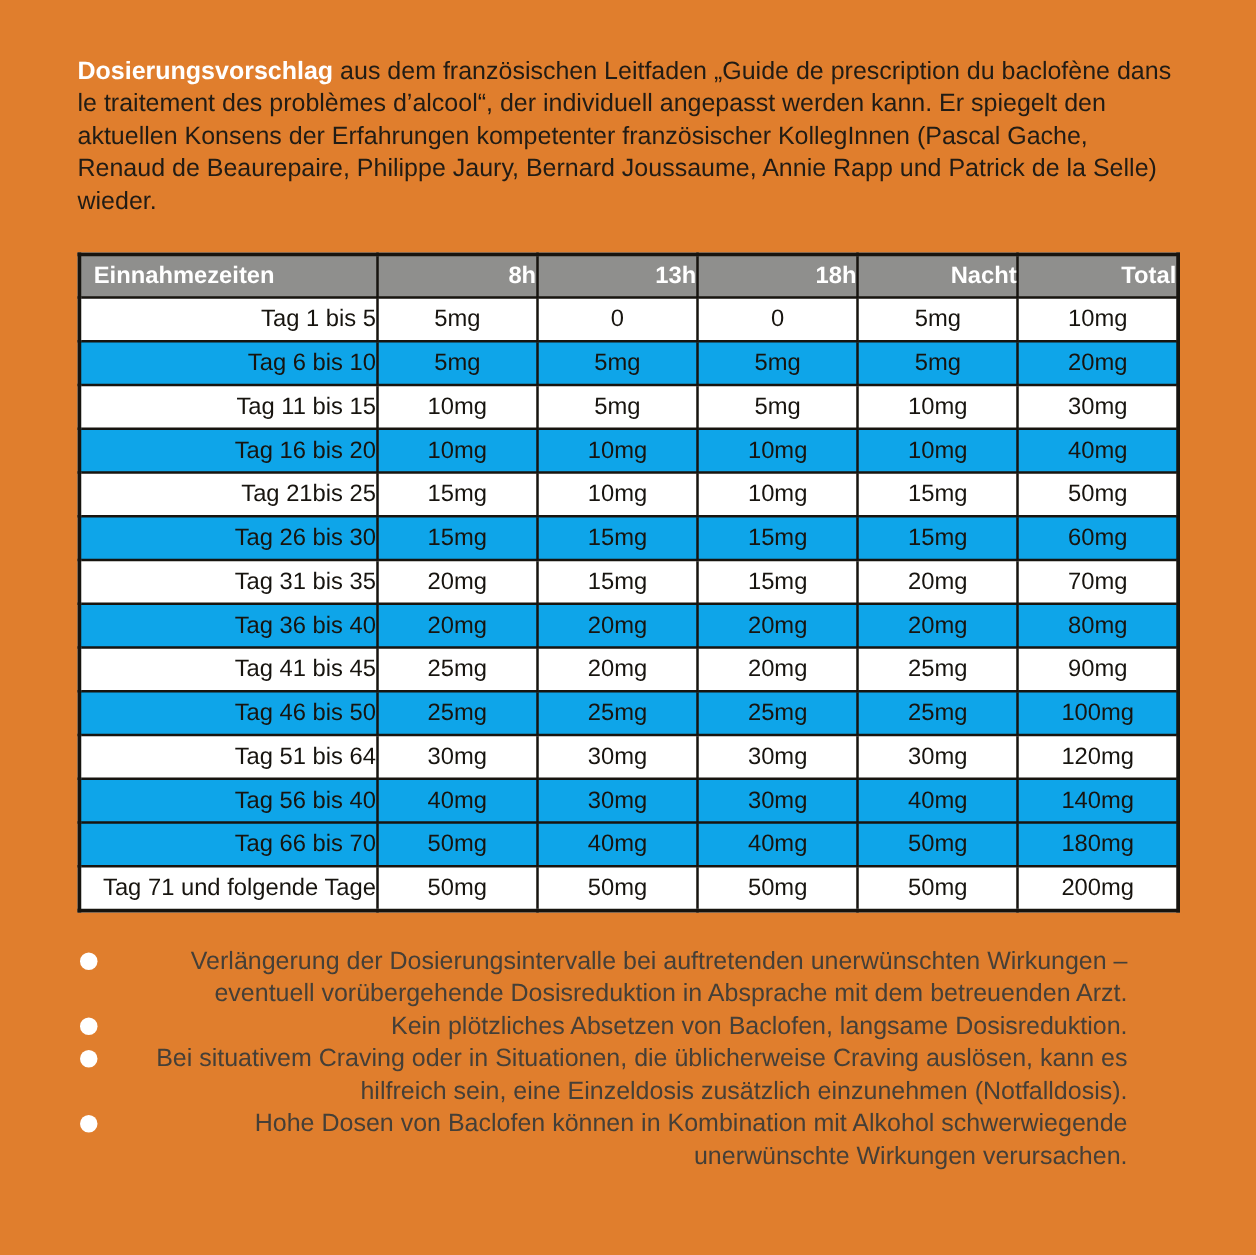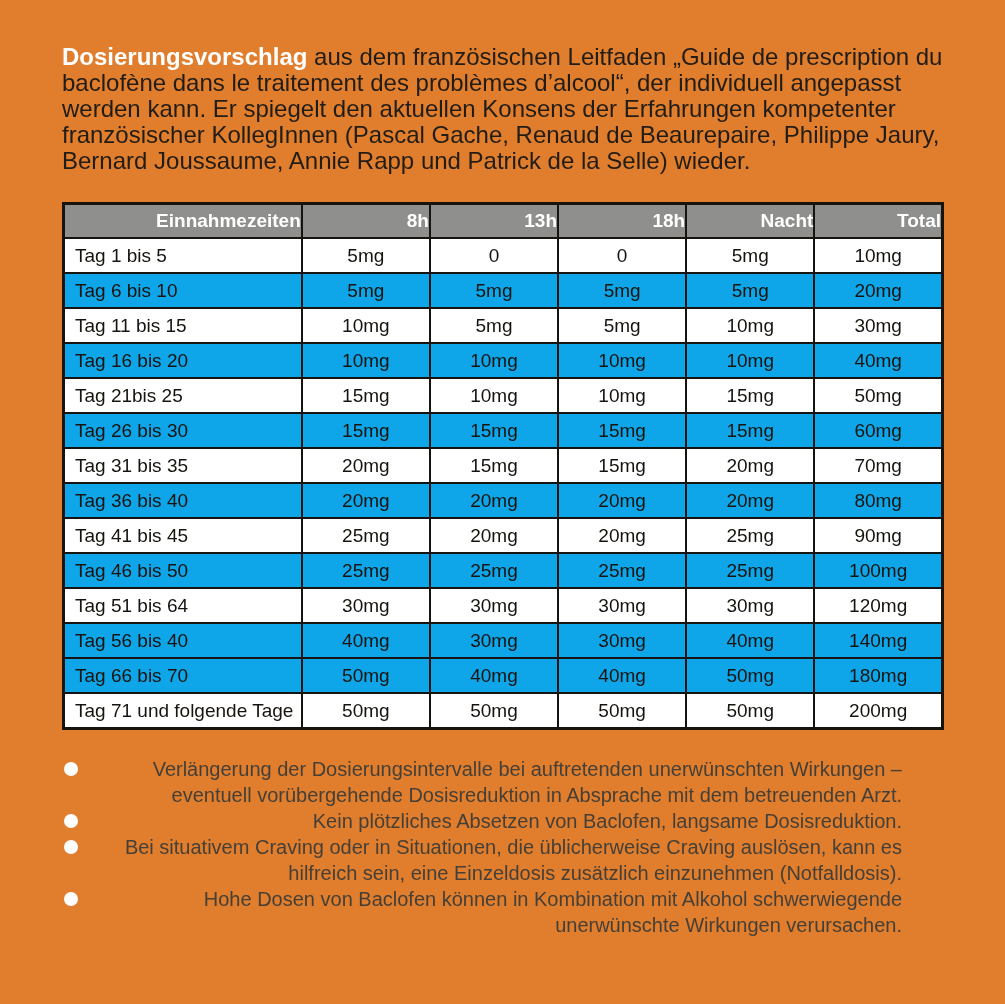--- a/index.html
+++ b/index.html
@@ -11,21 +11,21 @@
   .page {
     position: relative;
     width: 1005px; height: 1004px;
     background: #e07e2d;
     box-sizing: border-box;
     padding: 44px 60px 0 62px;
     overflow: hidden;
   }
   .intro {
     margin: 0 0 28px 0;
-    font-size: 24px;
+    font-size: 20px;
     line-height: 26px;
     color: #211c15;
     max-width: 890px;
   }
   .intro .lead {
     color: #ffffff;
     font-weight: bold;
   }
   table.dose {
     border-collapse: collapse;
@@ -40,29 +40,29 @@
   table.dose col.c-val { width: 128px; }
   table.dose th {
     background: #8f8f8d;
     color: #ffffff;
     font-weight: bold;
     border: 2px solid #17140f;
     height: 32px;
     text-align: right;
     padding: 0;
   }
-  table.dose th.first { text-align: right; padding-left: 10px; }
+  table.dose th.first { text-align: left; padding-left: 10px; }
   table.dose td {
     border: 2px solid #17140f;
     height: 33px;
     text-align: center;
     padding: 0;
     background: #ffffff;
   }
-  table.dose td.first { text-align: left; padding-left: 10px; }
+  table.dose td.first { text-align: right; padding-left: 10px; }
   table.dose tbody tr.alt td { background: #0ea5e9; }
   ul.notes {
     list-style: none;
     margin: 26px 0 0 0;
     padding: 0;
     font-size: 20px;
     line-height: 26px;
     color: #453f37;
     max-width: 840px;
     text-align: right;

